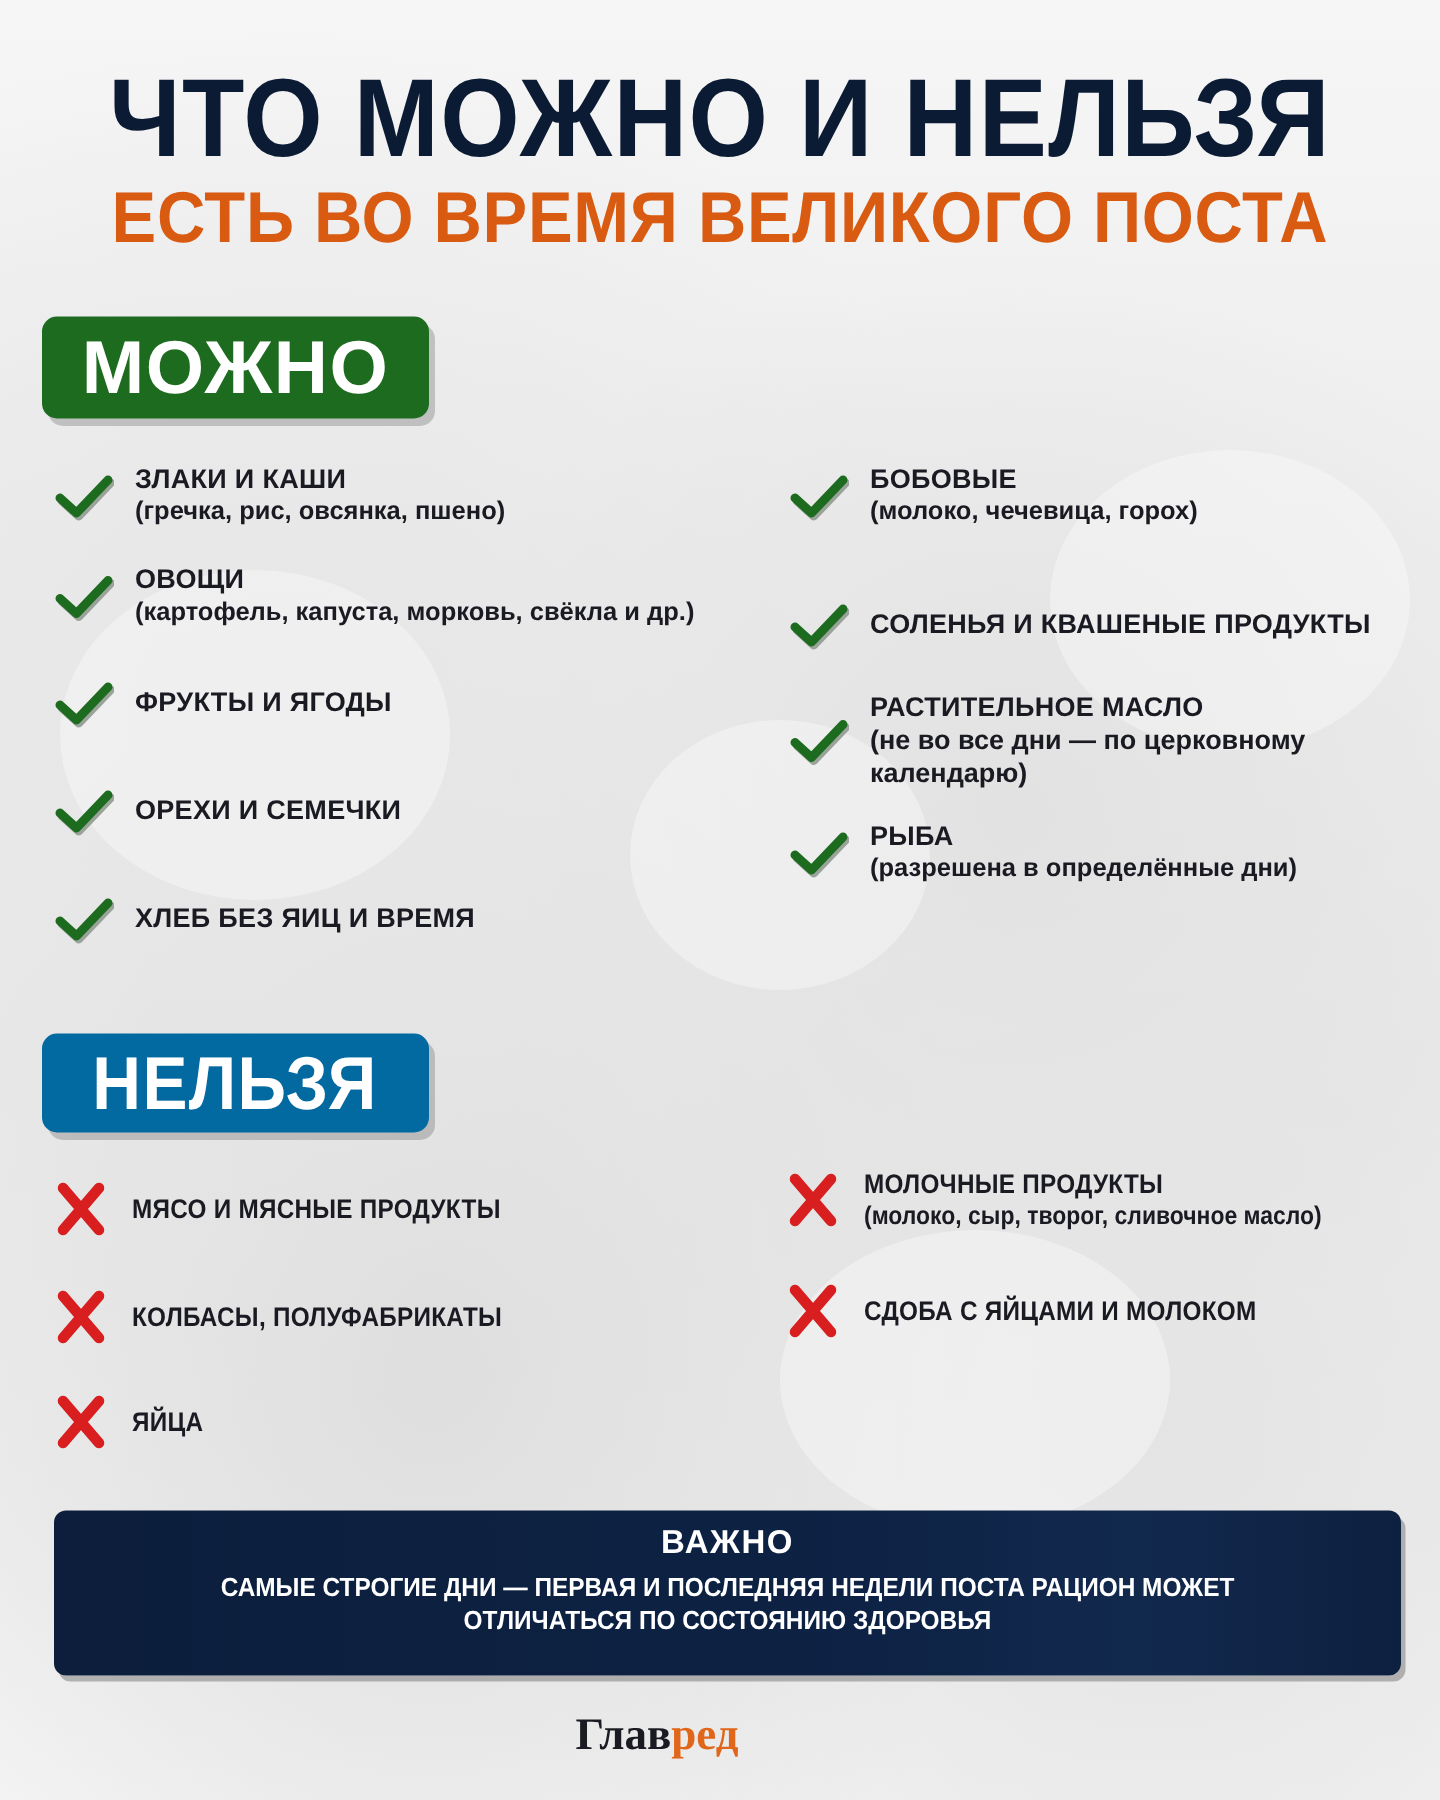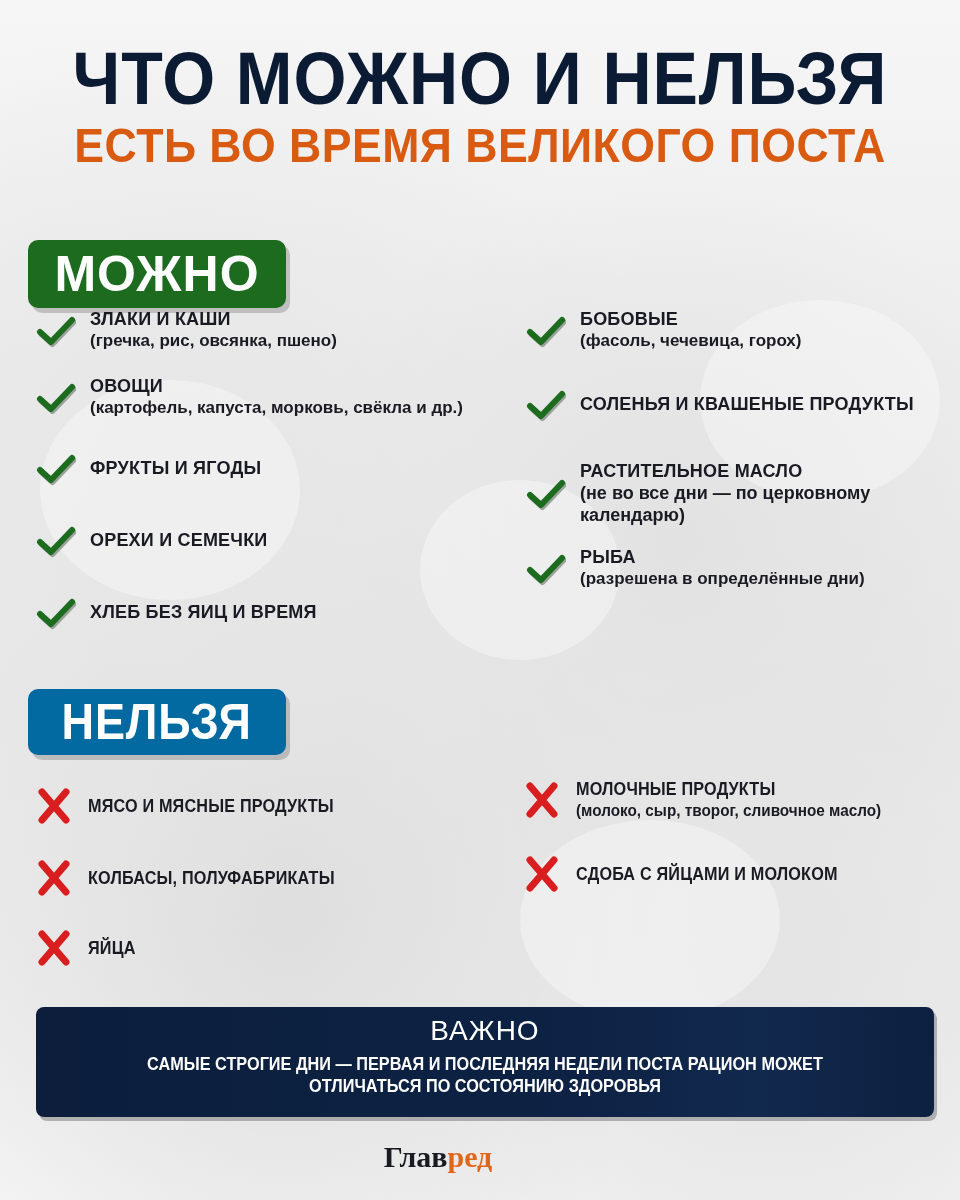--- a/index.html
+++ b/index.html
@@ -27,39 +27,39 @@
       font-size: 48px; font-weight: 700; color: #d95b12; letter-spacing: 0.5px;
       transform: scaleX(0.93); transform-origin: center;
     }
 
     .badge {
       position: absolute; border-radius: 10px; color: #fff; font-weight: 900;
       font-size: 50px; display: flex; align-items: center; justify-content: center;
       box-shadow: 4px 5px 0 rgba(0,0,0,0.18);
       letter-spacing: 1px;
     }
-    .badge-allowed { left: 28px; top: 211px; width: 258px; height: 68px; background: #1d6b1f; margin-top: 29px; }
+    .badge-allowed { left: 28px; top: 211px; width: 258px; height: 68px; background: #1d6b1f; }
     .badge-forbidden { left: 28px; top: 689px; width: 258px; height: 66px; background: #0369a1; }
     .badge-forbidden span { transform: scaleX(0.9); display: inline-block; }
 
     .item { position: absolute; display: flex; align-items: center; }
     .icon { width: 40px; height: 40px; flex: 0 0 40px; margin-right: 14px; }
     .item .text { color: #1a1a22; }
     .item .label { font-size: 18px; font-weight: 700; letter-spacing: 0.2px; line-height: 22px; }
     .item .sub { font-size: 17px; font-weight: 700; line-height: 22px; }
     .item .sub.small { font-size: 18px; }
     .forbidden .label, .forbidden .sub { transform: scaleX(0.9); transform-origin: left; display: block; white-space: nowrap; }
 
     .important {
       position: absolute; left: 36px; top: 1007px; width: 898px; height: 110px;
       border-radius: 8px; background: linear-gradient(90deg, #0c1e3c 0%, #0d2244 60%, #12294e 80%, #0d2040 100%);
       box-shadow: 3px 4px 0 rgba(0,0,0,0.25);
       color: #fff; text-align: center;
     }
-    .important .head { font-size: 28px; font-weight: 400; margin-top: 8px; letter-spacing: 1px; }
+    .important .head { font-size: 22px; font-weight: 700; margin-top: 8px; letter-spacing: 1px; }
     .important .body { font-size: 17.5px; font-weight: 700; line-height: 22px; margin-top: 6px; transform: scaleX(0.93); }
 
     .logo {
       position: absolute; left: 0; width: 876px; top: 1140px; text-align: center;
       font-family: "Liberation Serif", serif; font-size: 30px; font-weight: 700;
     }
     .logo .p1 { color: #1a1a22; }
     .logo .p2 { color: #e0661a; }
   </style>
 </head>
@@ -125,24 +125,24 @@
   </div>
 </div>
 
 <div class="item" style="left:526px;top:308px;">
   <svg class="icon" viewBox="0 0 40 40">
       <path d="M4 22 L15 32 L36 10" fill="none" stroke="#9aa39a" stroke-width="6" stroke-linecap="round" stroke-linejoin="round" transform="translate(1.5,2)"></path>
       <path d="M4 22 L15 32 L36 10" fill="none" stroke="#1d6b1f" stroke-width="6" stroke-linecap="round" stroke-linejoin="round"></path>
     </svg>
   <div class="text">
     <div class="label">БОБОВЫЕ</div>
-    <div class="sub">(фасоль, чечевица, горох)</div>
-  </div>
-</div>
-<div class="item" style="left:526px;top:384px;text-align:center;">
+    <div class="sub">(молоко, чечевица, горох)</div>
+  </div>
+</div>
+<div class="item" style="left:526px;top:396px;text-align:center;">
   <svg class="icon" viewBox="0 0 40 40">
       <path d="M4 22 L15 32 L36 10" fill="none" stroke="#9aa39a" stroke-width="6" stroke-linecap="round" stroke-linejoin="round" transform="translate(1.5,2)"></path>
       <path d="M4 22 L15 32 L36 10" fill="none" stroke="#1d6b1f" stroke-width="6" stroke-linecap="round" stroke-linejoin="round"></path>
     </svg>
   <div class="text">
     <div class="label">СОЛЕНЬЯ И КВАШЕНЫЕ ПРОДУКТЫ</div>
   </div>
 </div>
 <div class="item" style="left:526px;top:460px;">
   <svg class="icon" viewBox="0 0 40 40">

